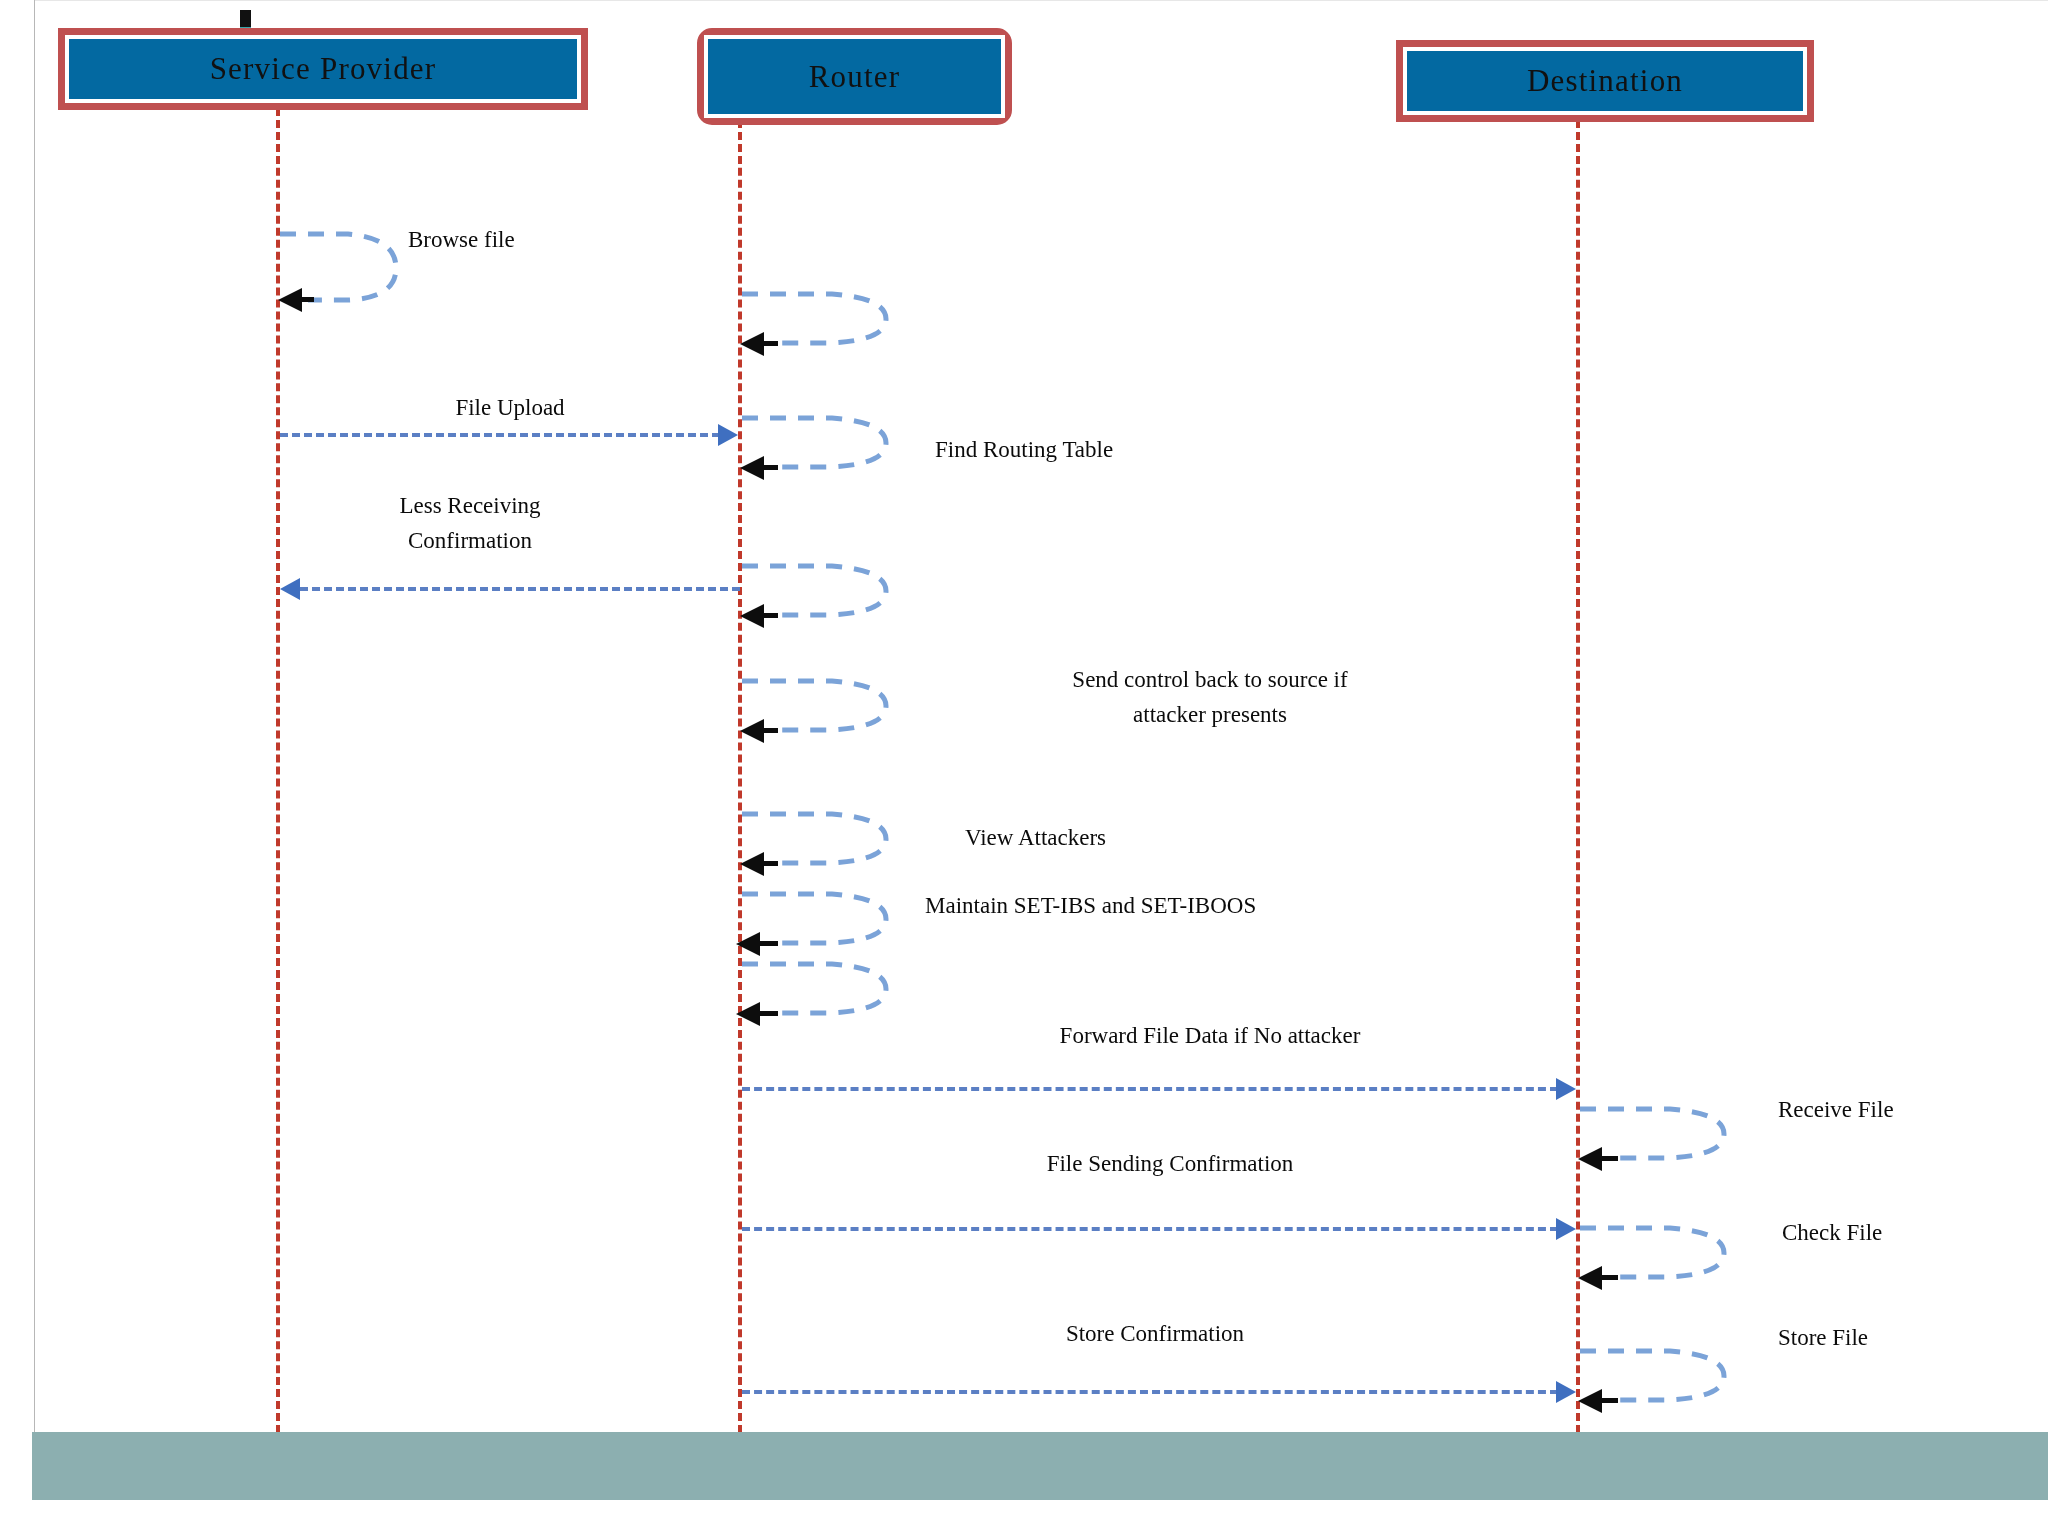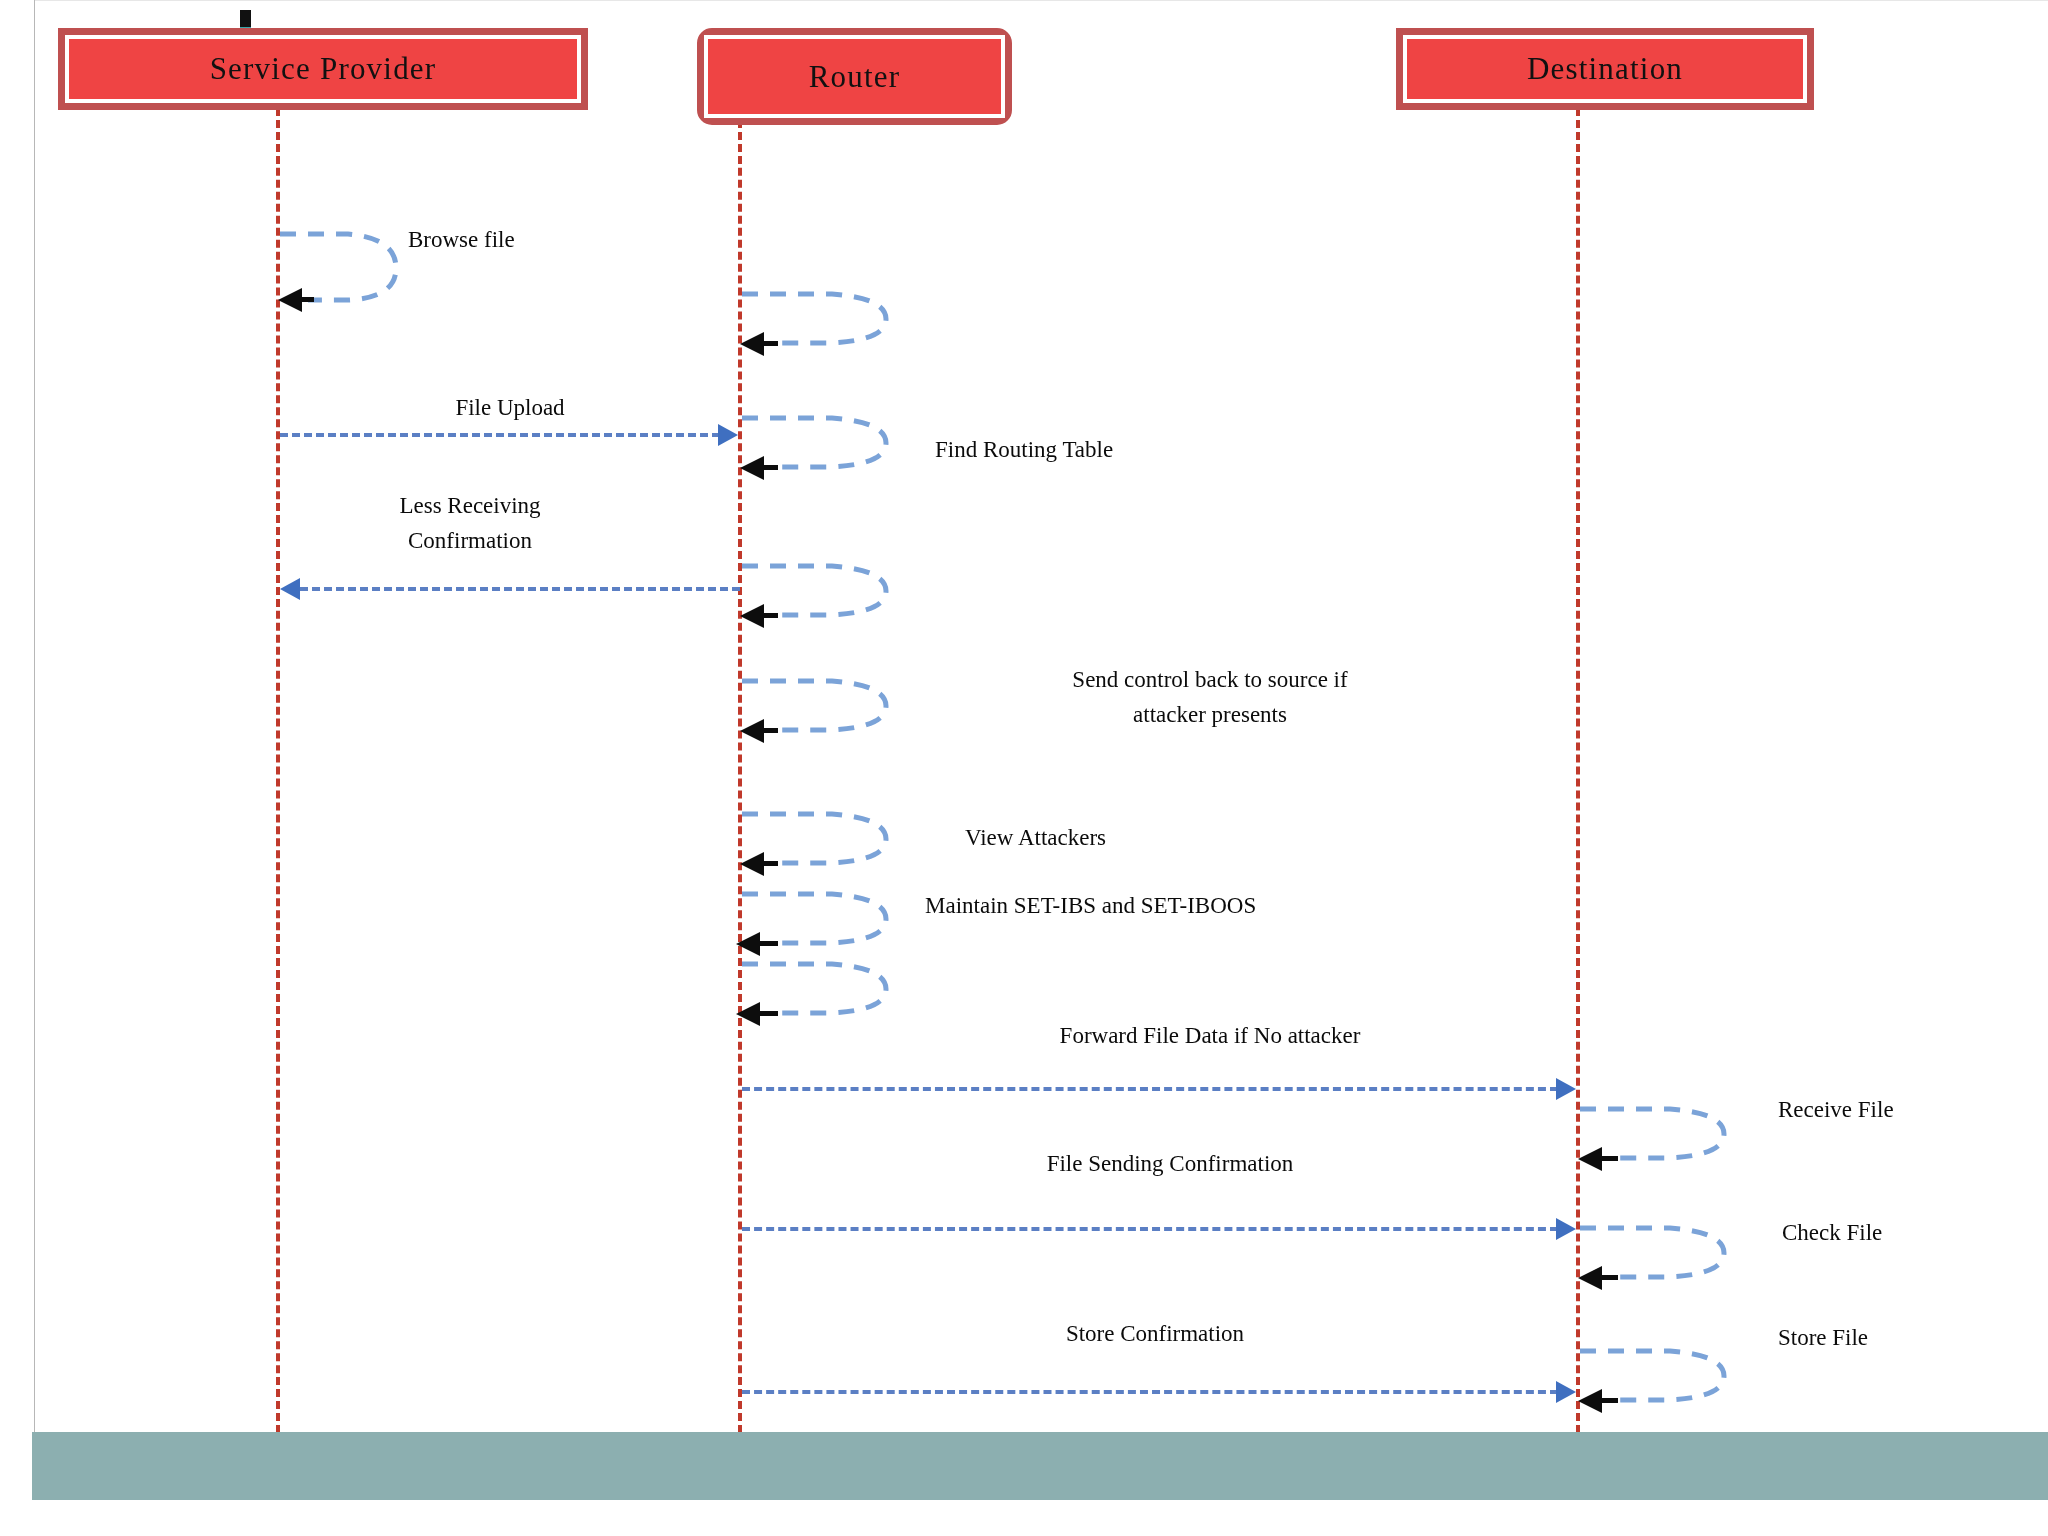--- a/index.html
+++ b/index.html
@@ -9,21 +9,21 @@
   
   .frame-left{position:absolute;left:34px;top:0;width:1px;height:1433px;background:#b7b7b7;}
   .frame-top{position:absolute;left:34px;top:0px;width:2014px;height:1px;background:#e7e7e7;}
 
   
   .footer-band{position:absolute;left:32px;top:1432px;width:2016px;height:68px;background:#8cafb0;}
 
   
   .actor-box{position:absolute;background:#bf5050;border:3px solid #bf5050;box-sizing:border-box;
              padding:4px;}
-  .actor-box .inner{border:4px solid #ffffff;background:#ef4444;height:100%;box-sizing:border-box;
+  .actor-box .inner{border:4px solid #ffffff;background:#0369a1;height:100%;box-sizing:border-box;
              display:flex;align-items:center;justify-content:center;}
   .actor-box .label{color:#111111;font-size:31px;letter-spacing:1.2px;font-family:"Liberation Serif",serif;
              white-space:nowrap;}
 
   
   .lifeline{position:absolute;width:0;border-left:4px dashed #c0392b;}
 
   
   .marker{position:absolute;width:11px;}
   .marker .blk{height:17px;background:#111111;}
@@ -68,21 +68,21 @@
   <div class="actor-box" style="left:58px;top:28px;width:530px;height:82px;">
     <div class="inner">
       <span class="label">Service Provider</span>
     </div>
   </div>
   <div class="actor-box" style="left:697px;top:28px;width:315px;height:97px;border-radius:15px;">
     <div class="inner">
       <span class="label">Router</span>
     </div>
   </div>
-  <div class="actor-box" style="left:1396px;top:28px;width:418px;height:82px;text-align:right;">
+  <div class="actor-box" style="left:1396px;top:40px;width:418px;height:82px;text-align:right;">
     <div class="inner">
       <span class="label">Destination</span>
     </div>
   </div>
 
   <div class="selfloop" style="left:278px;top:228px;">
     <svg width="130" height="80" viewBox="0 0 130 80">
       <path d="M2,6 L70,6 Q118,10 118,40 Q118,70 70,72 L30,72" fill="none" stroke="#7ba3d8" stroke-width="5" stroke-dasharray="16 12" stroke-linecap="butt"></path>
     </svg>
   </div>

